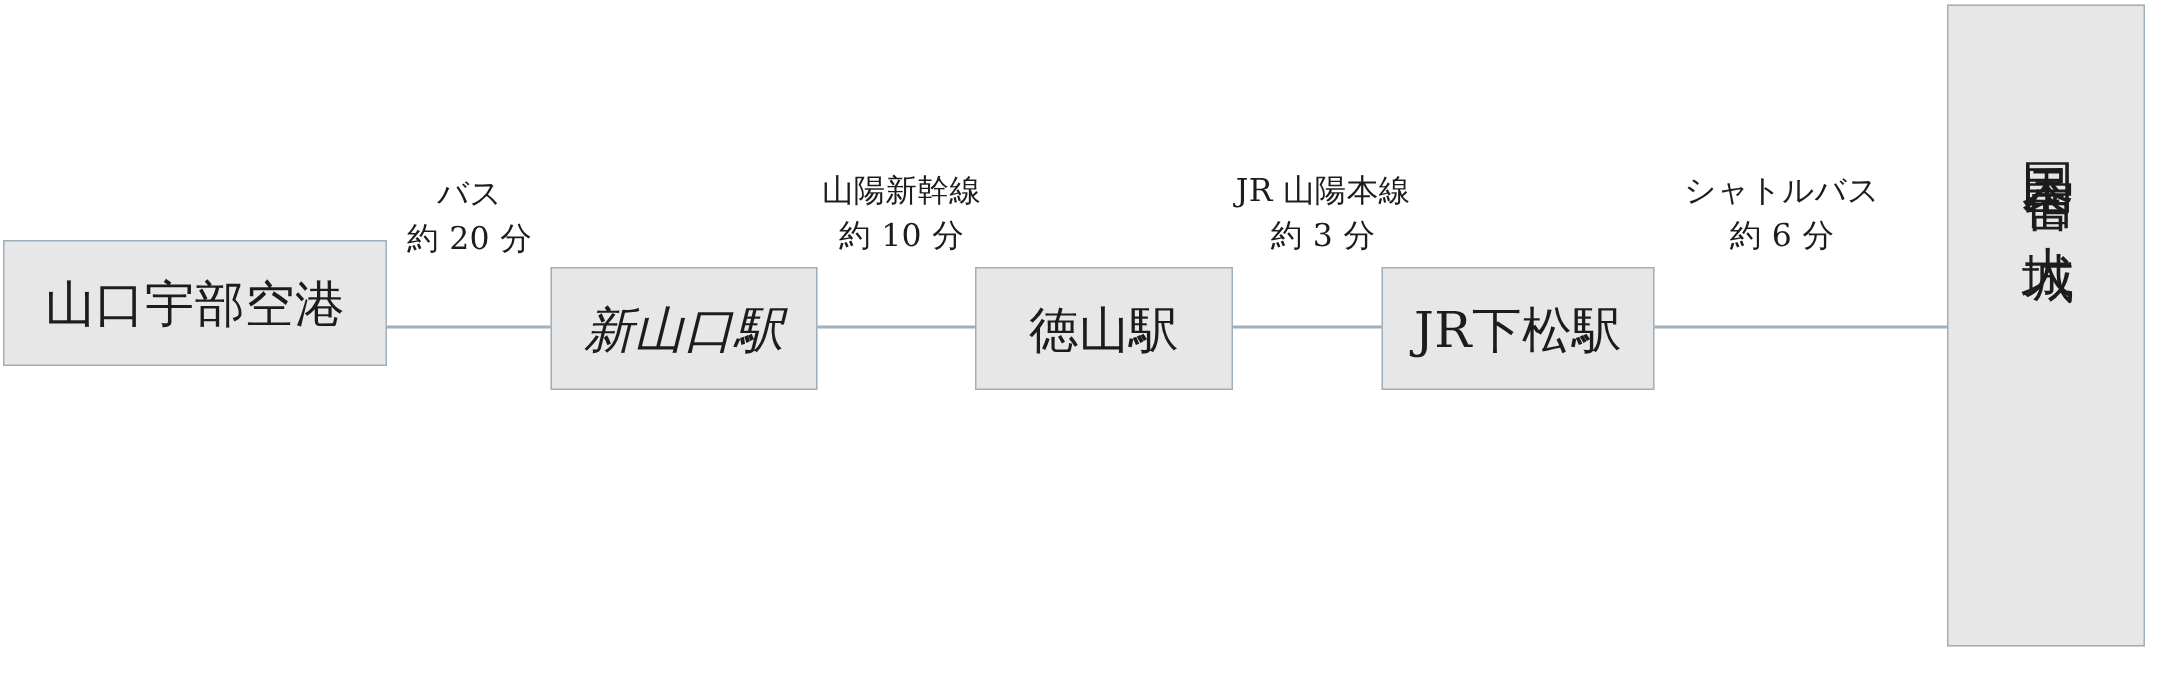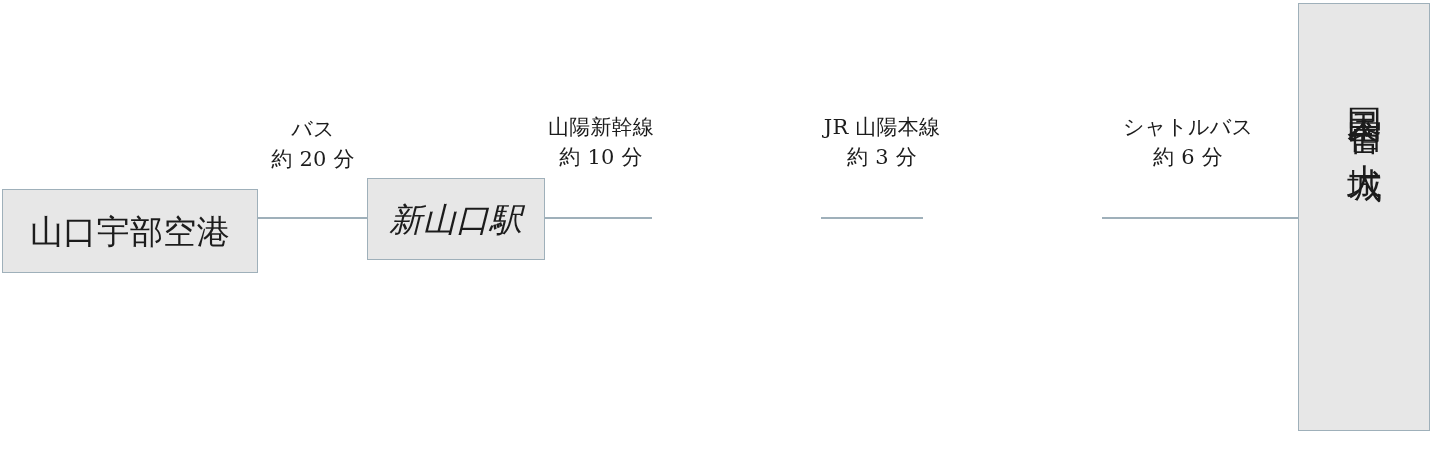--- a/index.html
+++ b/index.html
@@ -30,21 +30,21 @@
     justify-content: center;
     color: #1c1c1c;
     letter-spacing: 0.02em;
     white-space: nowrap;
   }
   .node .node-label {
     font-size: 33px;
     line-height: 1;
   }
 
-  #node-airport   { left: 2px;    top: 189px; width: 256px; height: 84px; text-align: center; }
+  #node-airport   { left: 2px;    top: 160px; width: 256px; height: 84px; text-align: center; }
   #node-shin      { left: 367px;  top: 178px; width: 178px; height: 82px; font-style: italic; }
   #node-tokuyama  { left: 650px;  top: 178px; width: 172px; height: 82px; }
   #node-kudamatsu { left: 921px;  top: 178px; width: 182px; height: 82px; }
 
   
   #node-dest {
     position: absolute;
     box-sizing: border-box;
     left: 1298px;
     top: 3px;
@@ -122,21 +122,27 @@
   <div class="connector" id="conn-4"></div>
 
   <div class="node" id="node-airport">
     <span class="node-label">山口宇部空港</span>
   </div>
 
   <div class="node" id="node-shin">
     <span class="node-label">新山口駅</span>
   </div>
 
+  <div class="node" id="node-tokuyama">
+    <span class="node-label">徳山駅</span>
+  </div>
 
+  <div class="node" id="node-kudamatsu">
+    <span class="node-label">JR下松駅</span>
+  </div>
 
   <div id="node-dest">
     <div class="vertical-label">
       <span>国民宿舎　大城</span>
     </div>
   </div>
 
   <div class="edge-label" id="edge-label-1">バス
 約 20 分</div>
   <div class="edge-label" id="edge-label-2">山陽新幹線

